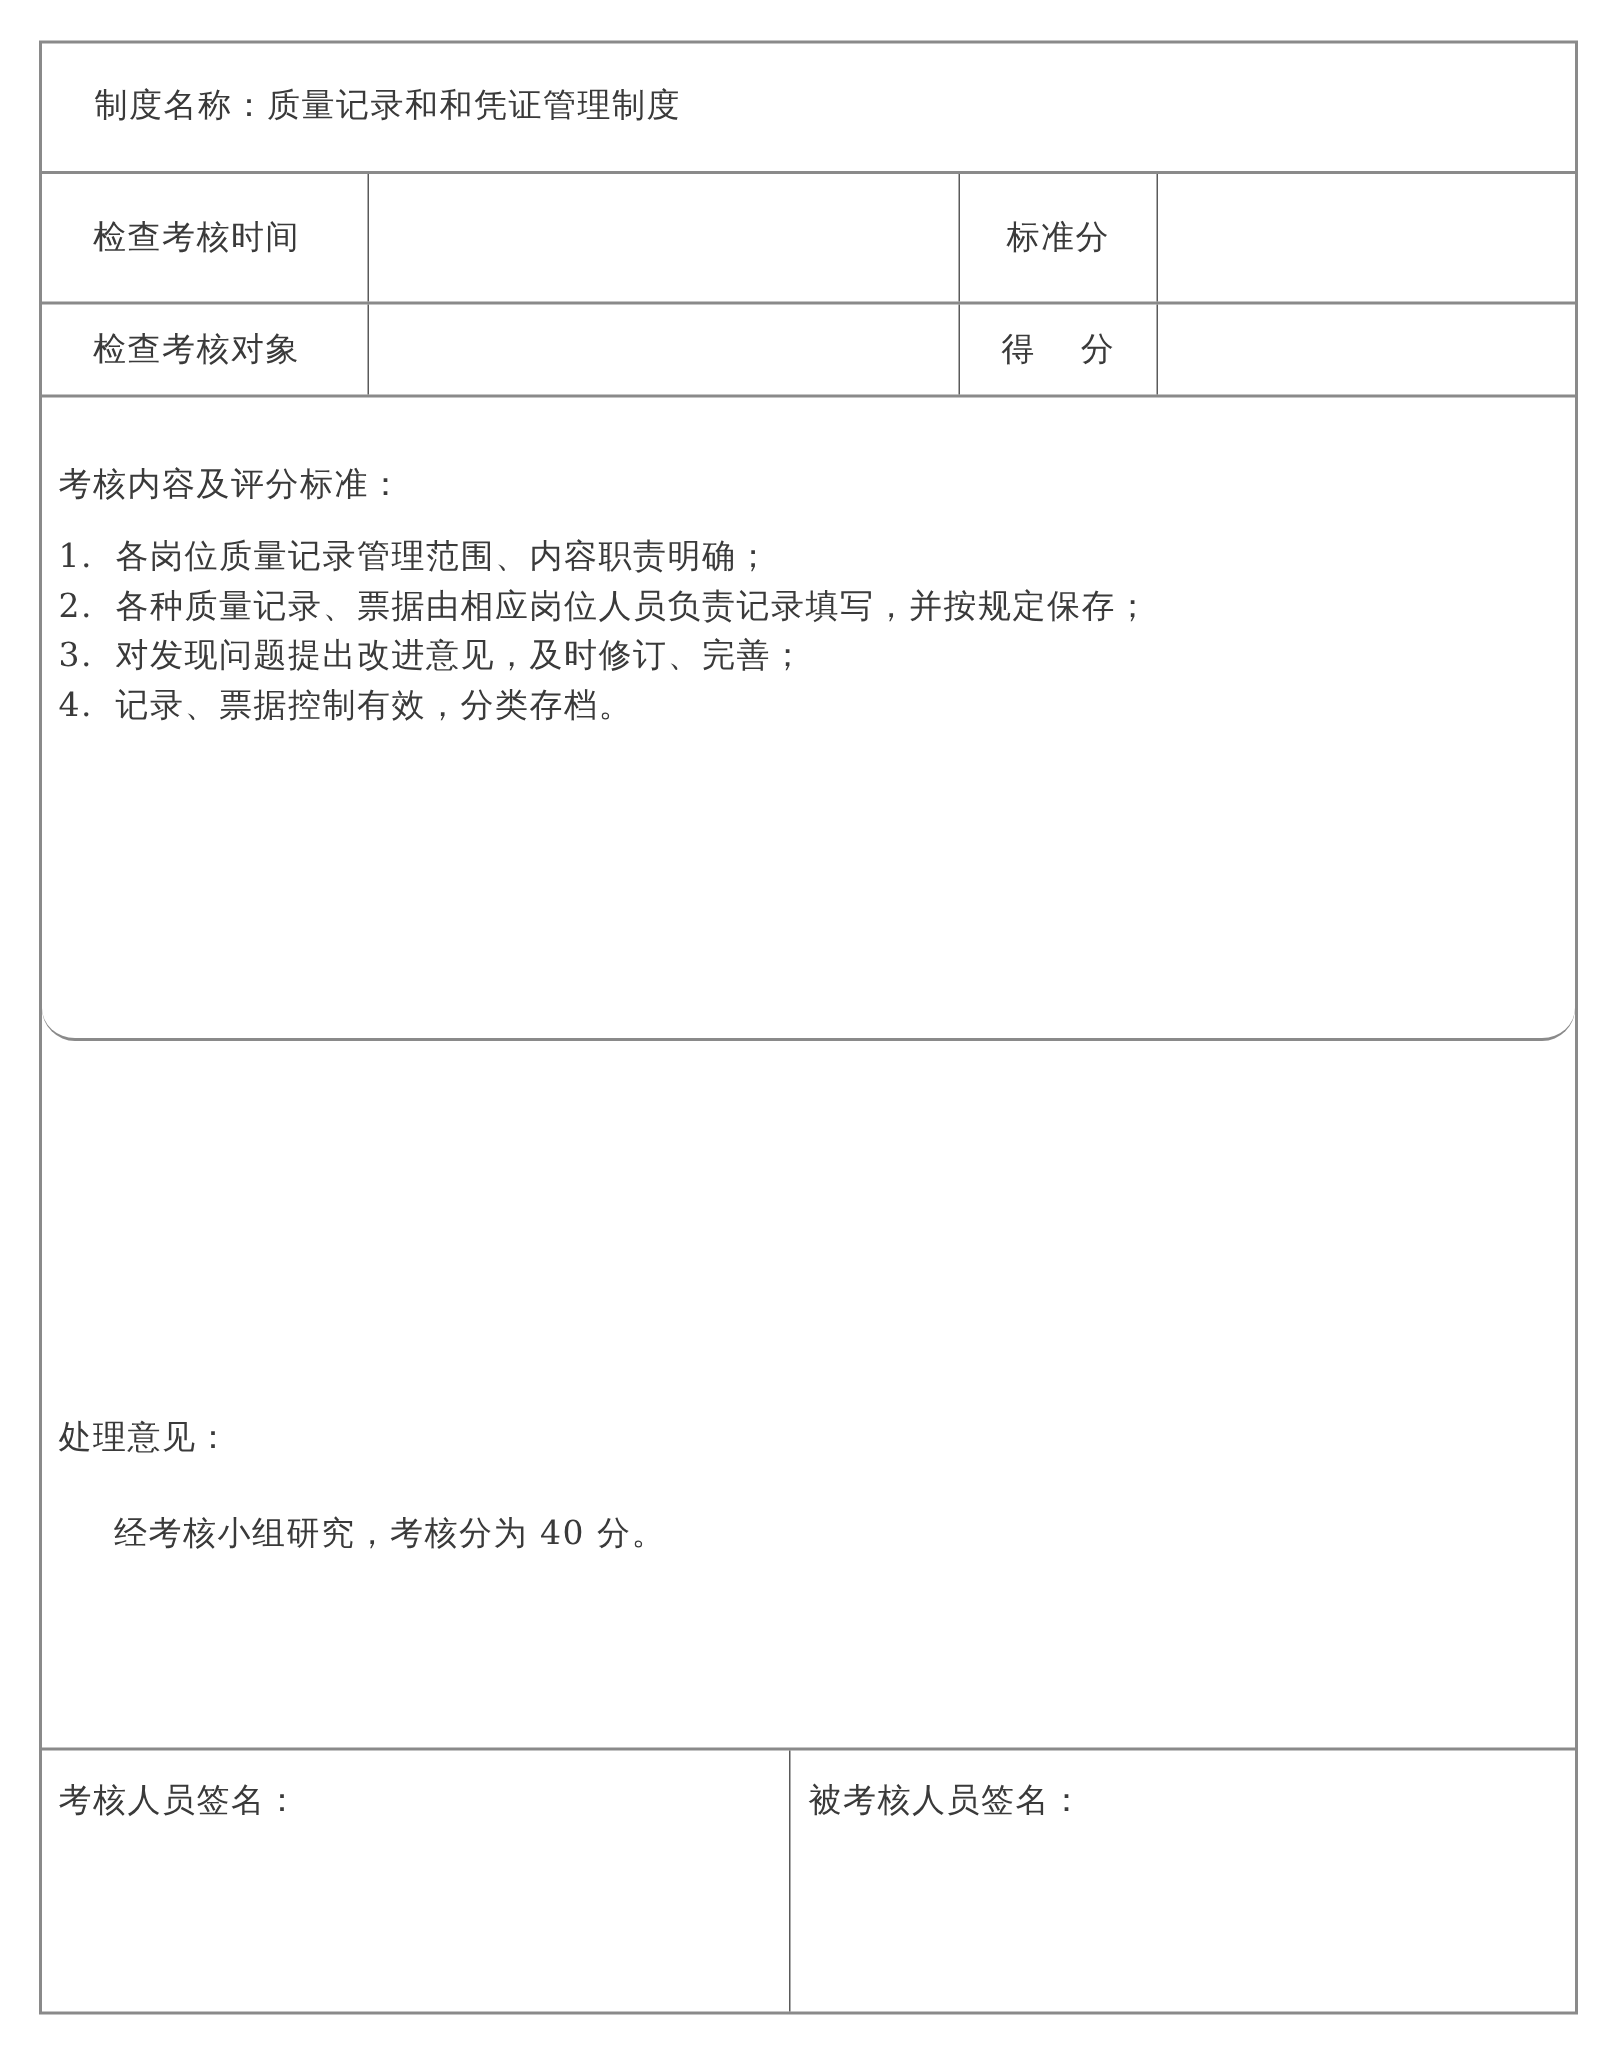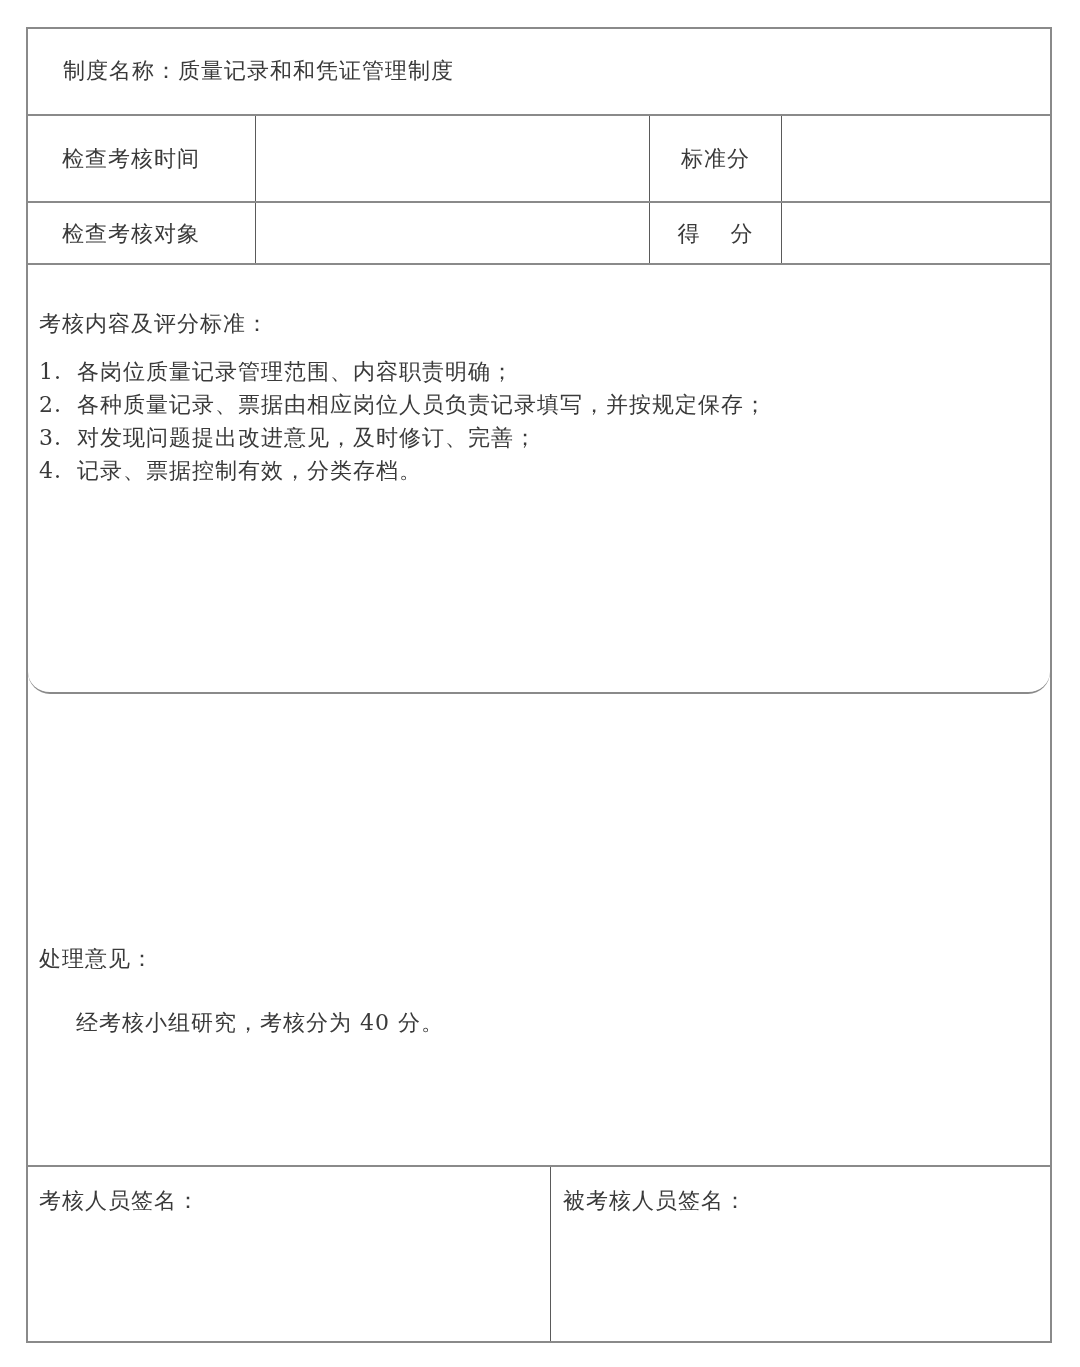--- a/index.html
+++ b/index.html
@@ -31,21 +31,21 @@
       box-sizing: border-box;
       border-bottom: 2px solid #8a8a8a;
     }
     .row.last { border-bottom: none; }
     .cell {
       position: absolute;
       top: 0;
       bottom: 0;
       box-sizing: border-box;
     }
-    .vline-l { border-left: 1.5px solid #5a5a5a; margin-left: 10px; }
+    .vline-l { border-left: 1.5px solid #5a5a5a; }
     .txt {
       font-size: 22px;
       line-height: 33px;
       letter-spacing: 1px;
       white-space: nowrap;
     }
     .center-v {
       display: flex;
       align-items: center;
     }
@@ -97,21 +97,21 @@
     }
 
     
     #r-opinion { top: 911px; height: 227px; }
     #r-opinion .head { position: absolute; left: 11px; top: 2px; }
     #r-opinion .body { position: absolute; left: 48px; top: 66px; }
 
     
     #r-sign { top: 1138px; bottom: 0; height: auto; }
     #r-sign .c-sig1 { left: 0; width: 509px; }
-    #r-sign .c-sig2 { left: 512px; right: 0; padding-left: 12px; }
+    #r-sign .c-sig2 { left: 498px; right: 0; padding-left: 12px; }
     #r-sign .c-sig1 .txt { position: absolute; left: 11px; top: 17px; }
     #r-sign .c-sig2 .txt { position: absolute; left: 12px; top: 17px; }
   </style>
 </head>
 <body>
 
 <div class="form">
 
   <div class="row" id="r-title">
     <div class="txt"><span>制度名称：</span><span>质量记录和和凭证管理制度</span></div>

